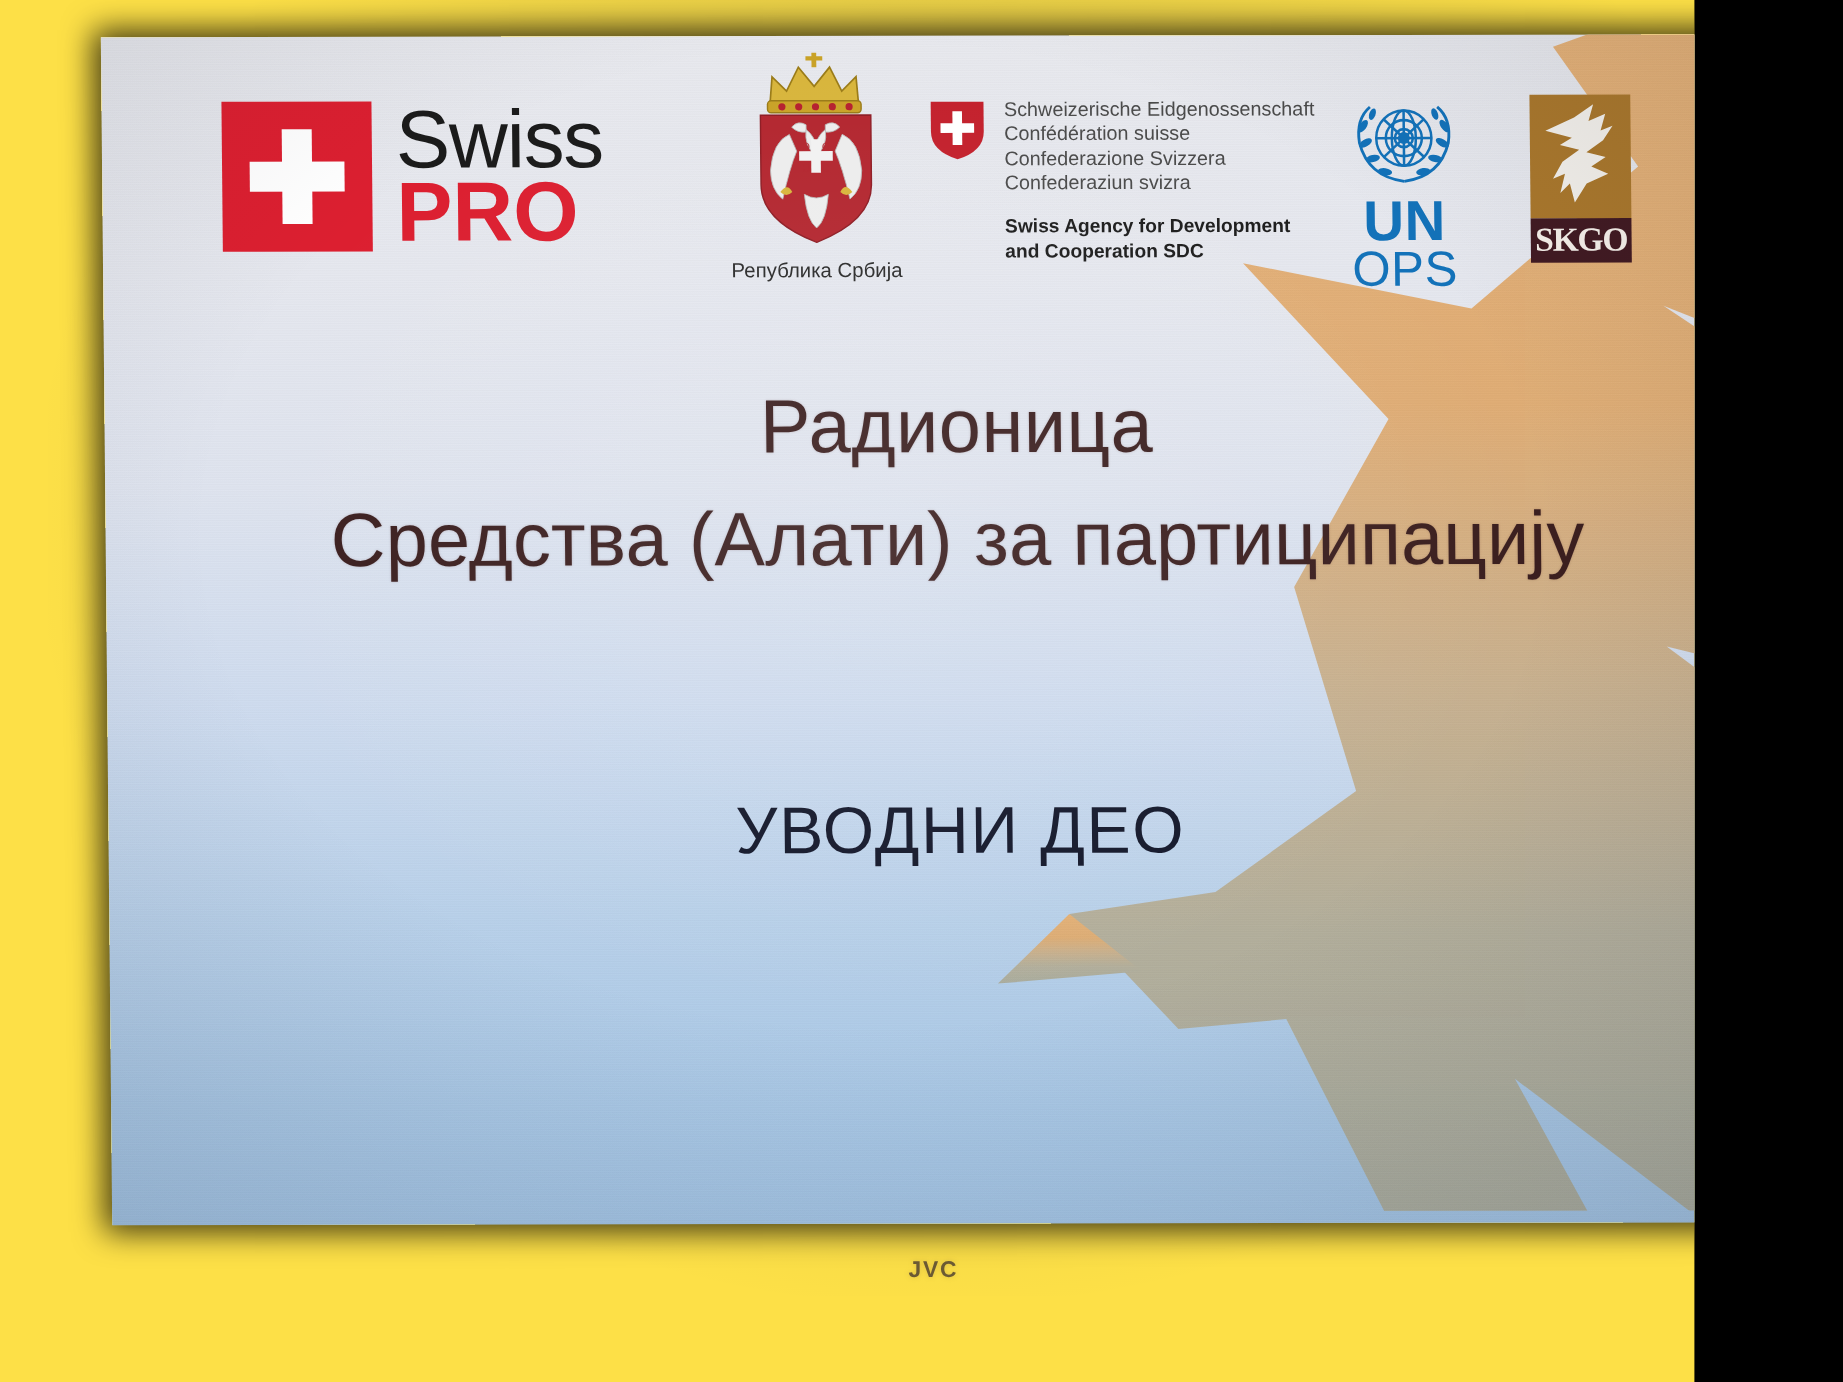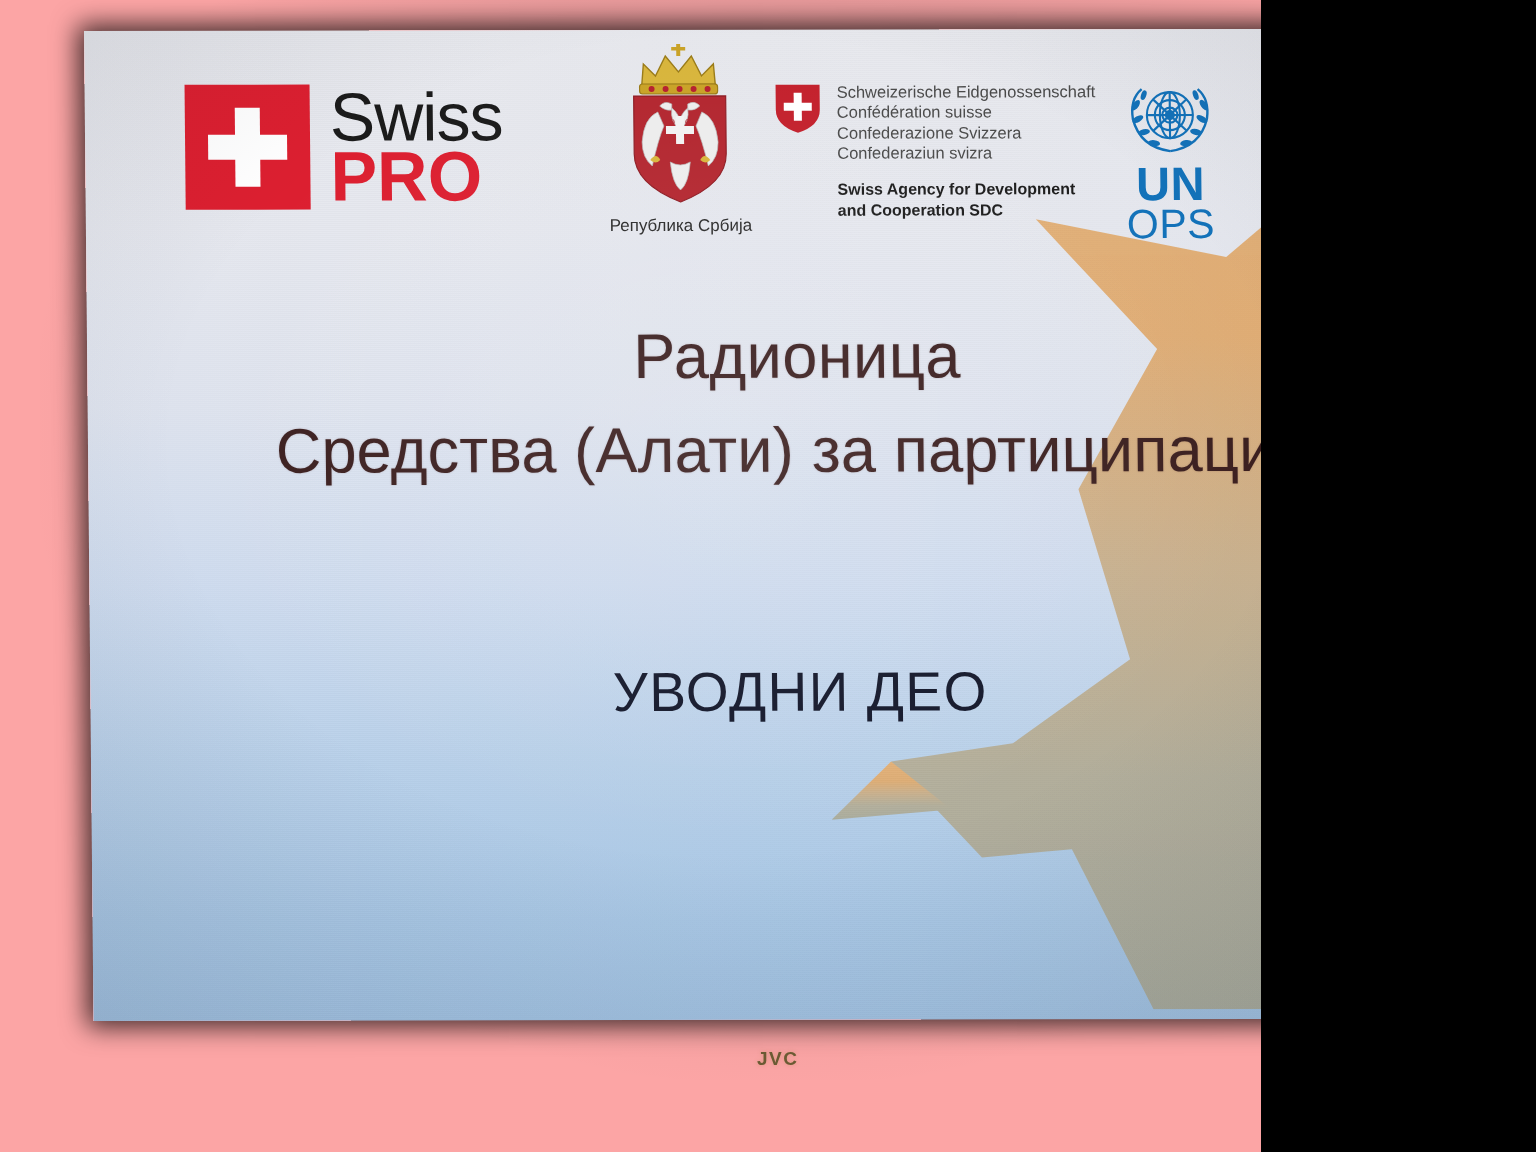--- a/index.html
+++ b/index.html
@@ -11,23 +11,23 @@
   body {
     width: 1536px;
     height: 1152px;
     overflow: hidden;
     font-family: "Liberation Sans", sans-serif;
   }
 
   
   #stage {
     position: relative;
-    width: 1261px;
+    width: 1412px;
     height: 1152px;
-    background: #fca5a5;
+    background: #fde047;
     overflow: hidden;
   }
 
   
   .bezel-glow {
     position: absolute;
     left: 40px; top: 0px;
     width: 1480px; height: 1080px;
     background: radial-gradient(ellipse at 50% 40%, rgba(60,60,70,0.30) 0%, rgba(10,10,12,0.0) 72%);
     pointer-events: none;

